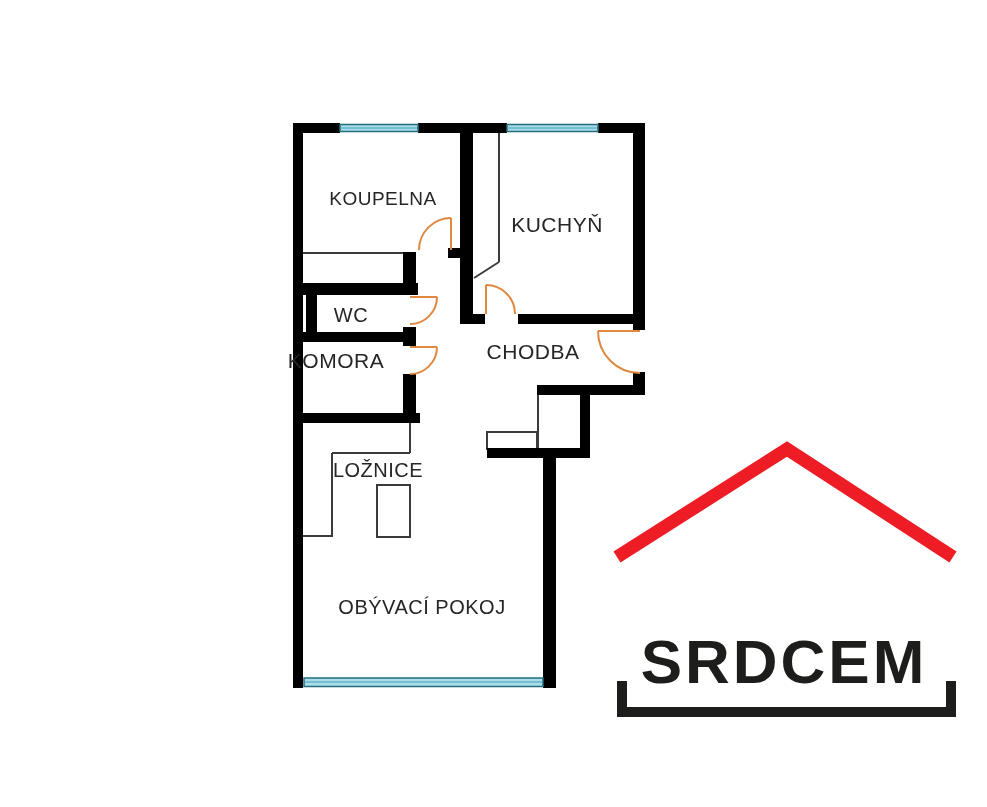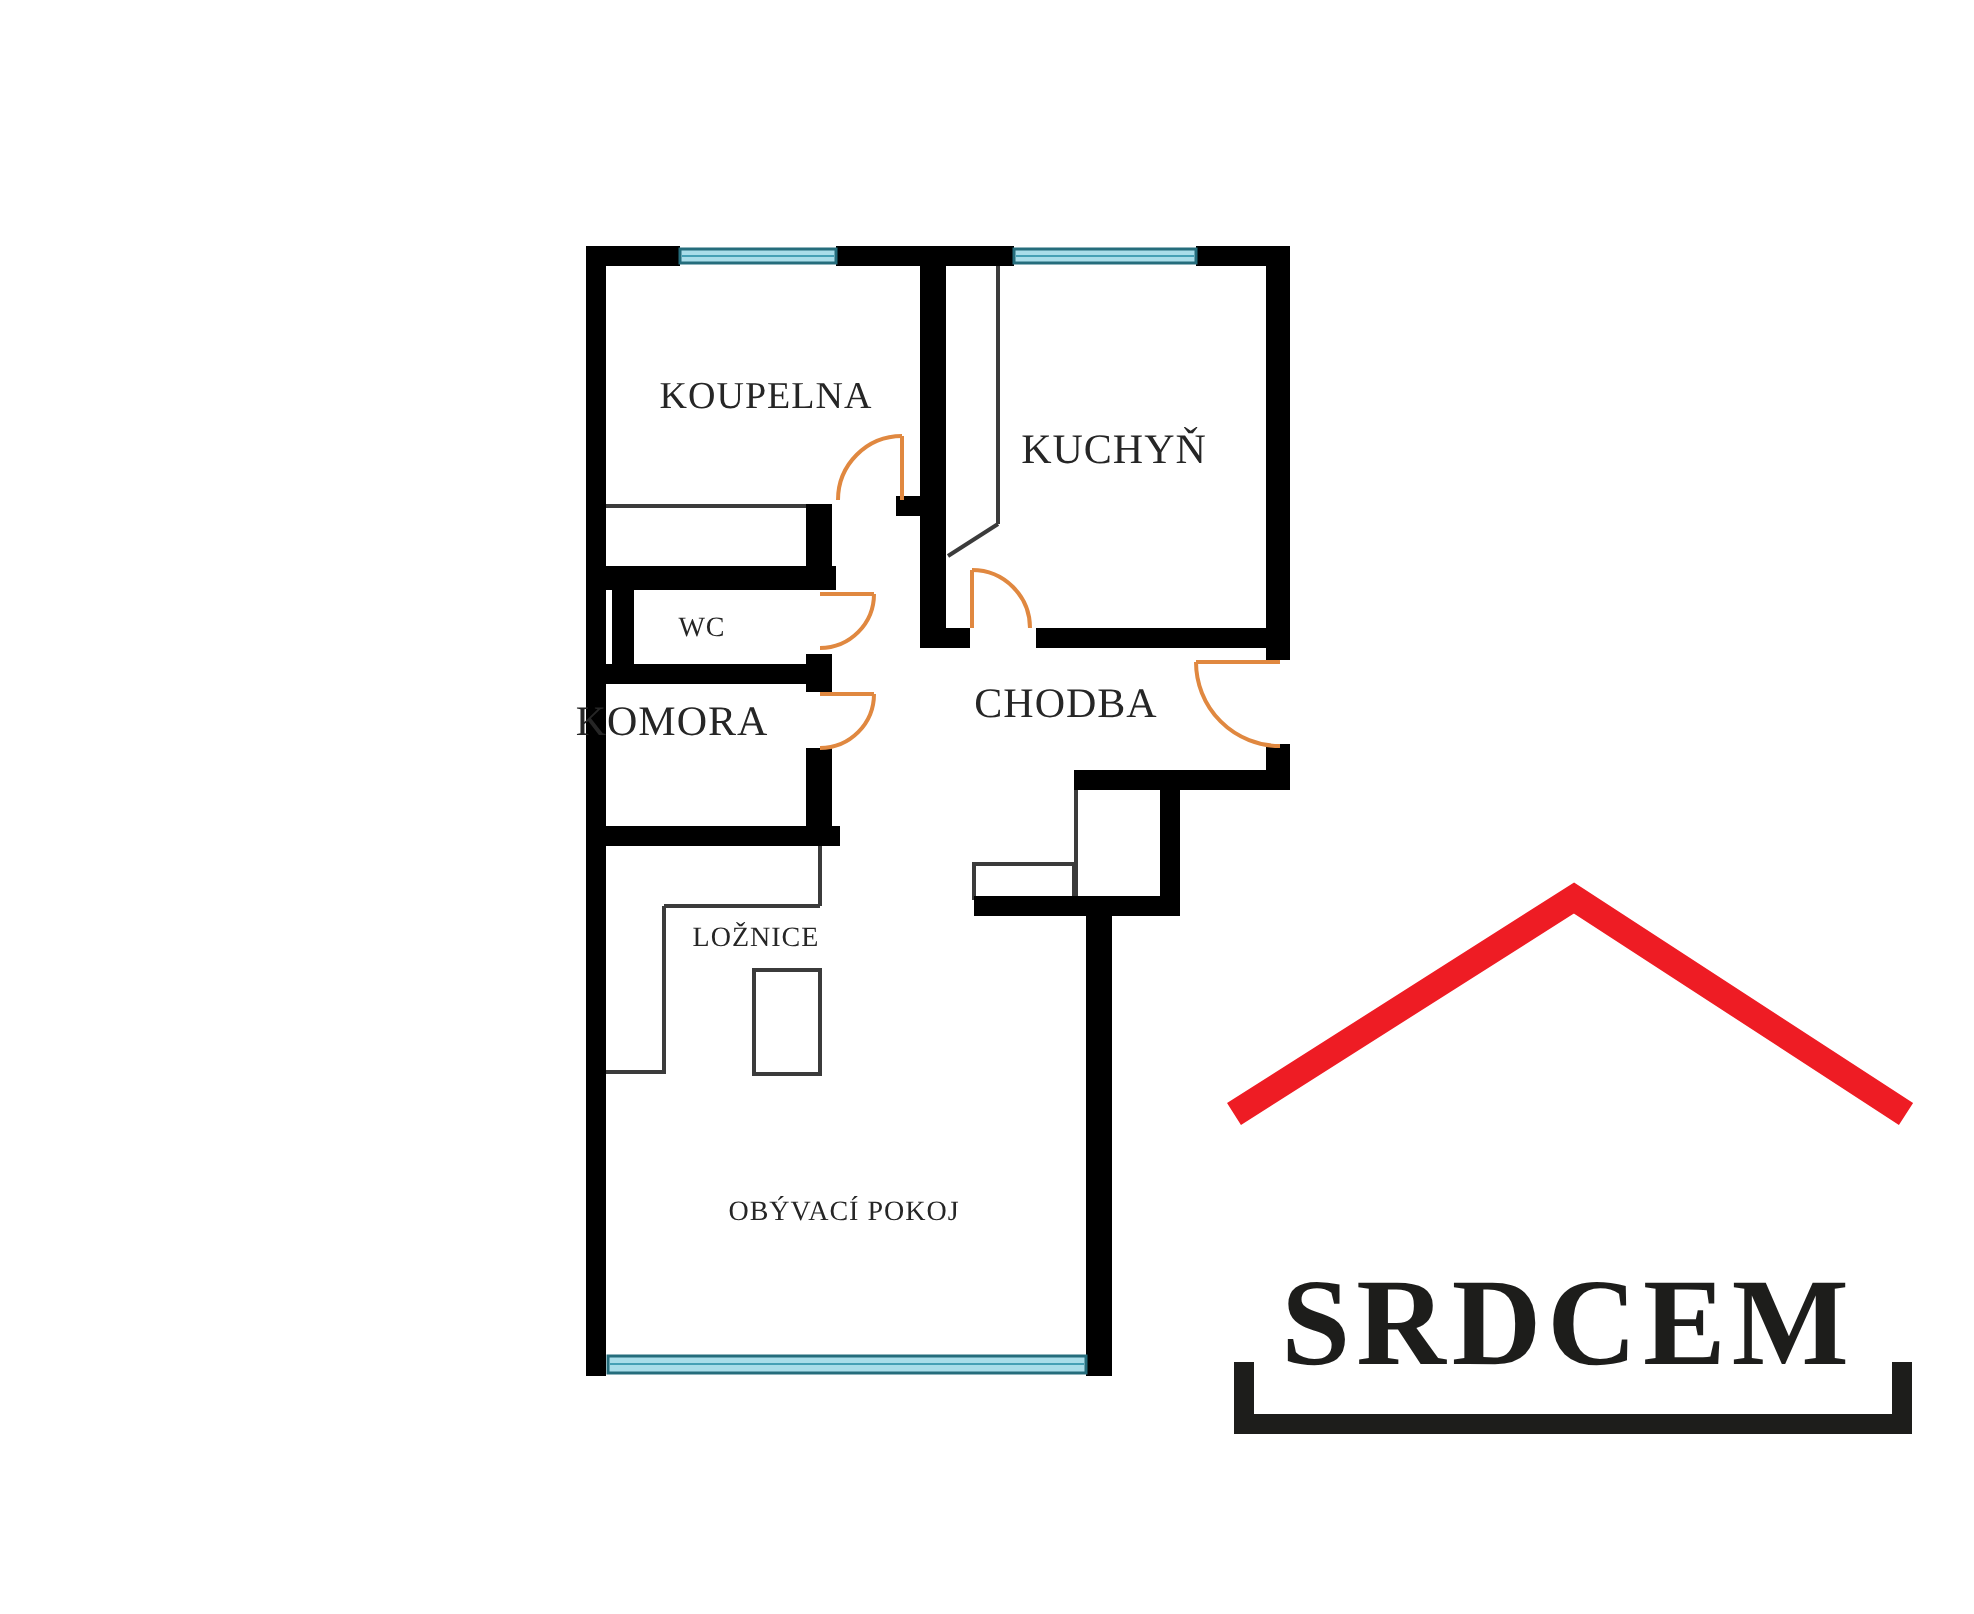--- a/index.html
+++ b/index.html
@@ -1,30 +1,30 @@
 <!DOCTYPE html>
 <html><head>
 <meta charset="utf-8">
 <style>
   html,body{margin:0;padding:0;background:#ffffff;}
   .stage{
     position:relative;
     width:987px;height:807px;
     background:#ffffff;
-    font-family:Liberation Serif, serif;
+    font-family:Liberation Sans, sans-serif;
     overflow:hidden;
   }
   .plan-svg{position:absolute;left:0;top:0;}
   .room-label{
     position:absolute;
     transform:translate(-50%,-50%);
     color:#262626;
     white-space:nowrap;
     letter-spacing:0.5px;
-    font-size:14px;
+    font-size:20px;
   }
   .logo-text{
     position:absolute;
     transform:translate(-50%,-50%);
     color:#1d1d1b;
     font-weight:bold;
     white-space:nowrap;
     line-height:1;
   }
   .logo-line1{font-size:64px;letter-spacing:1px;}

